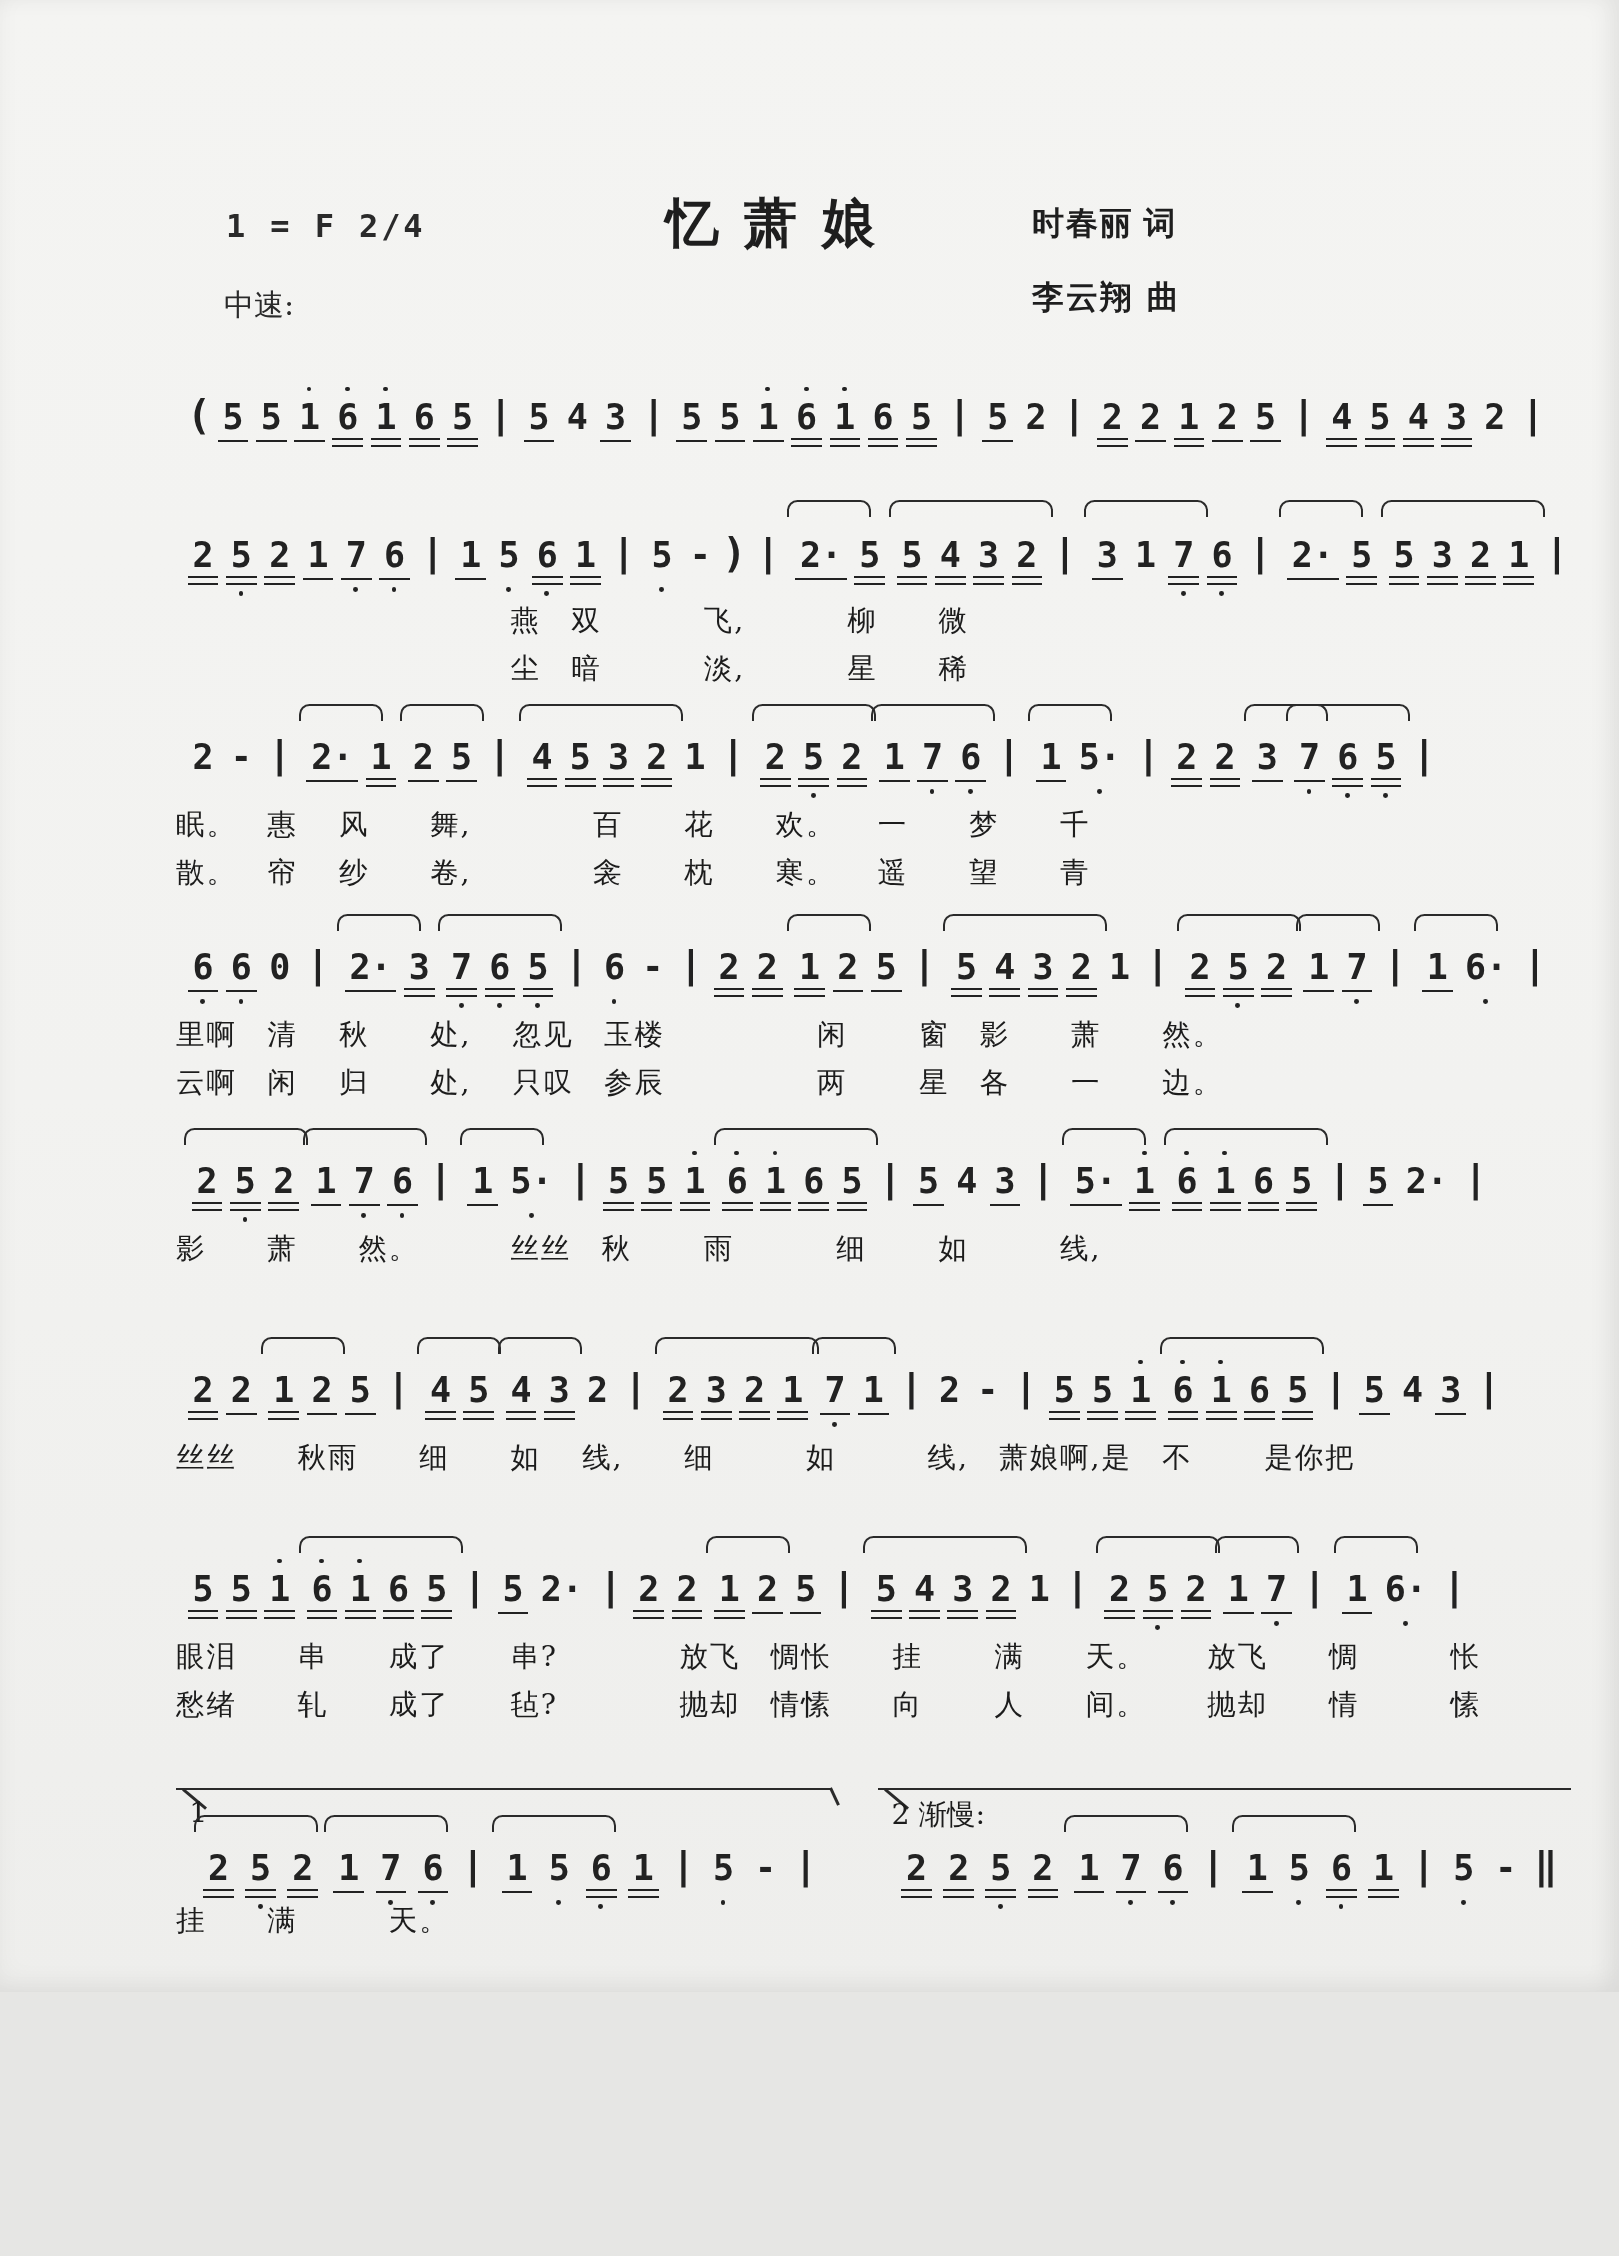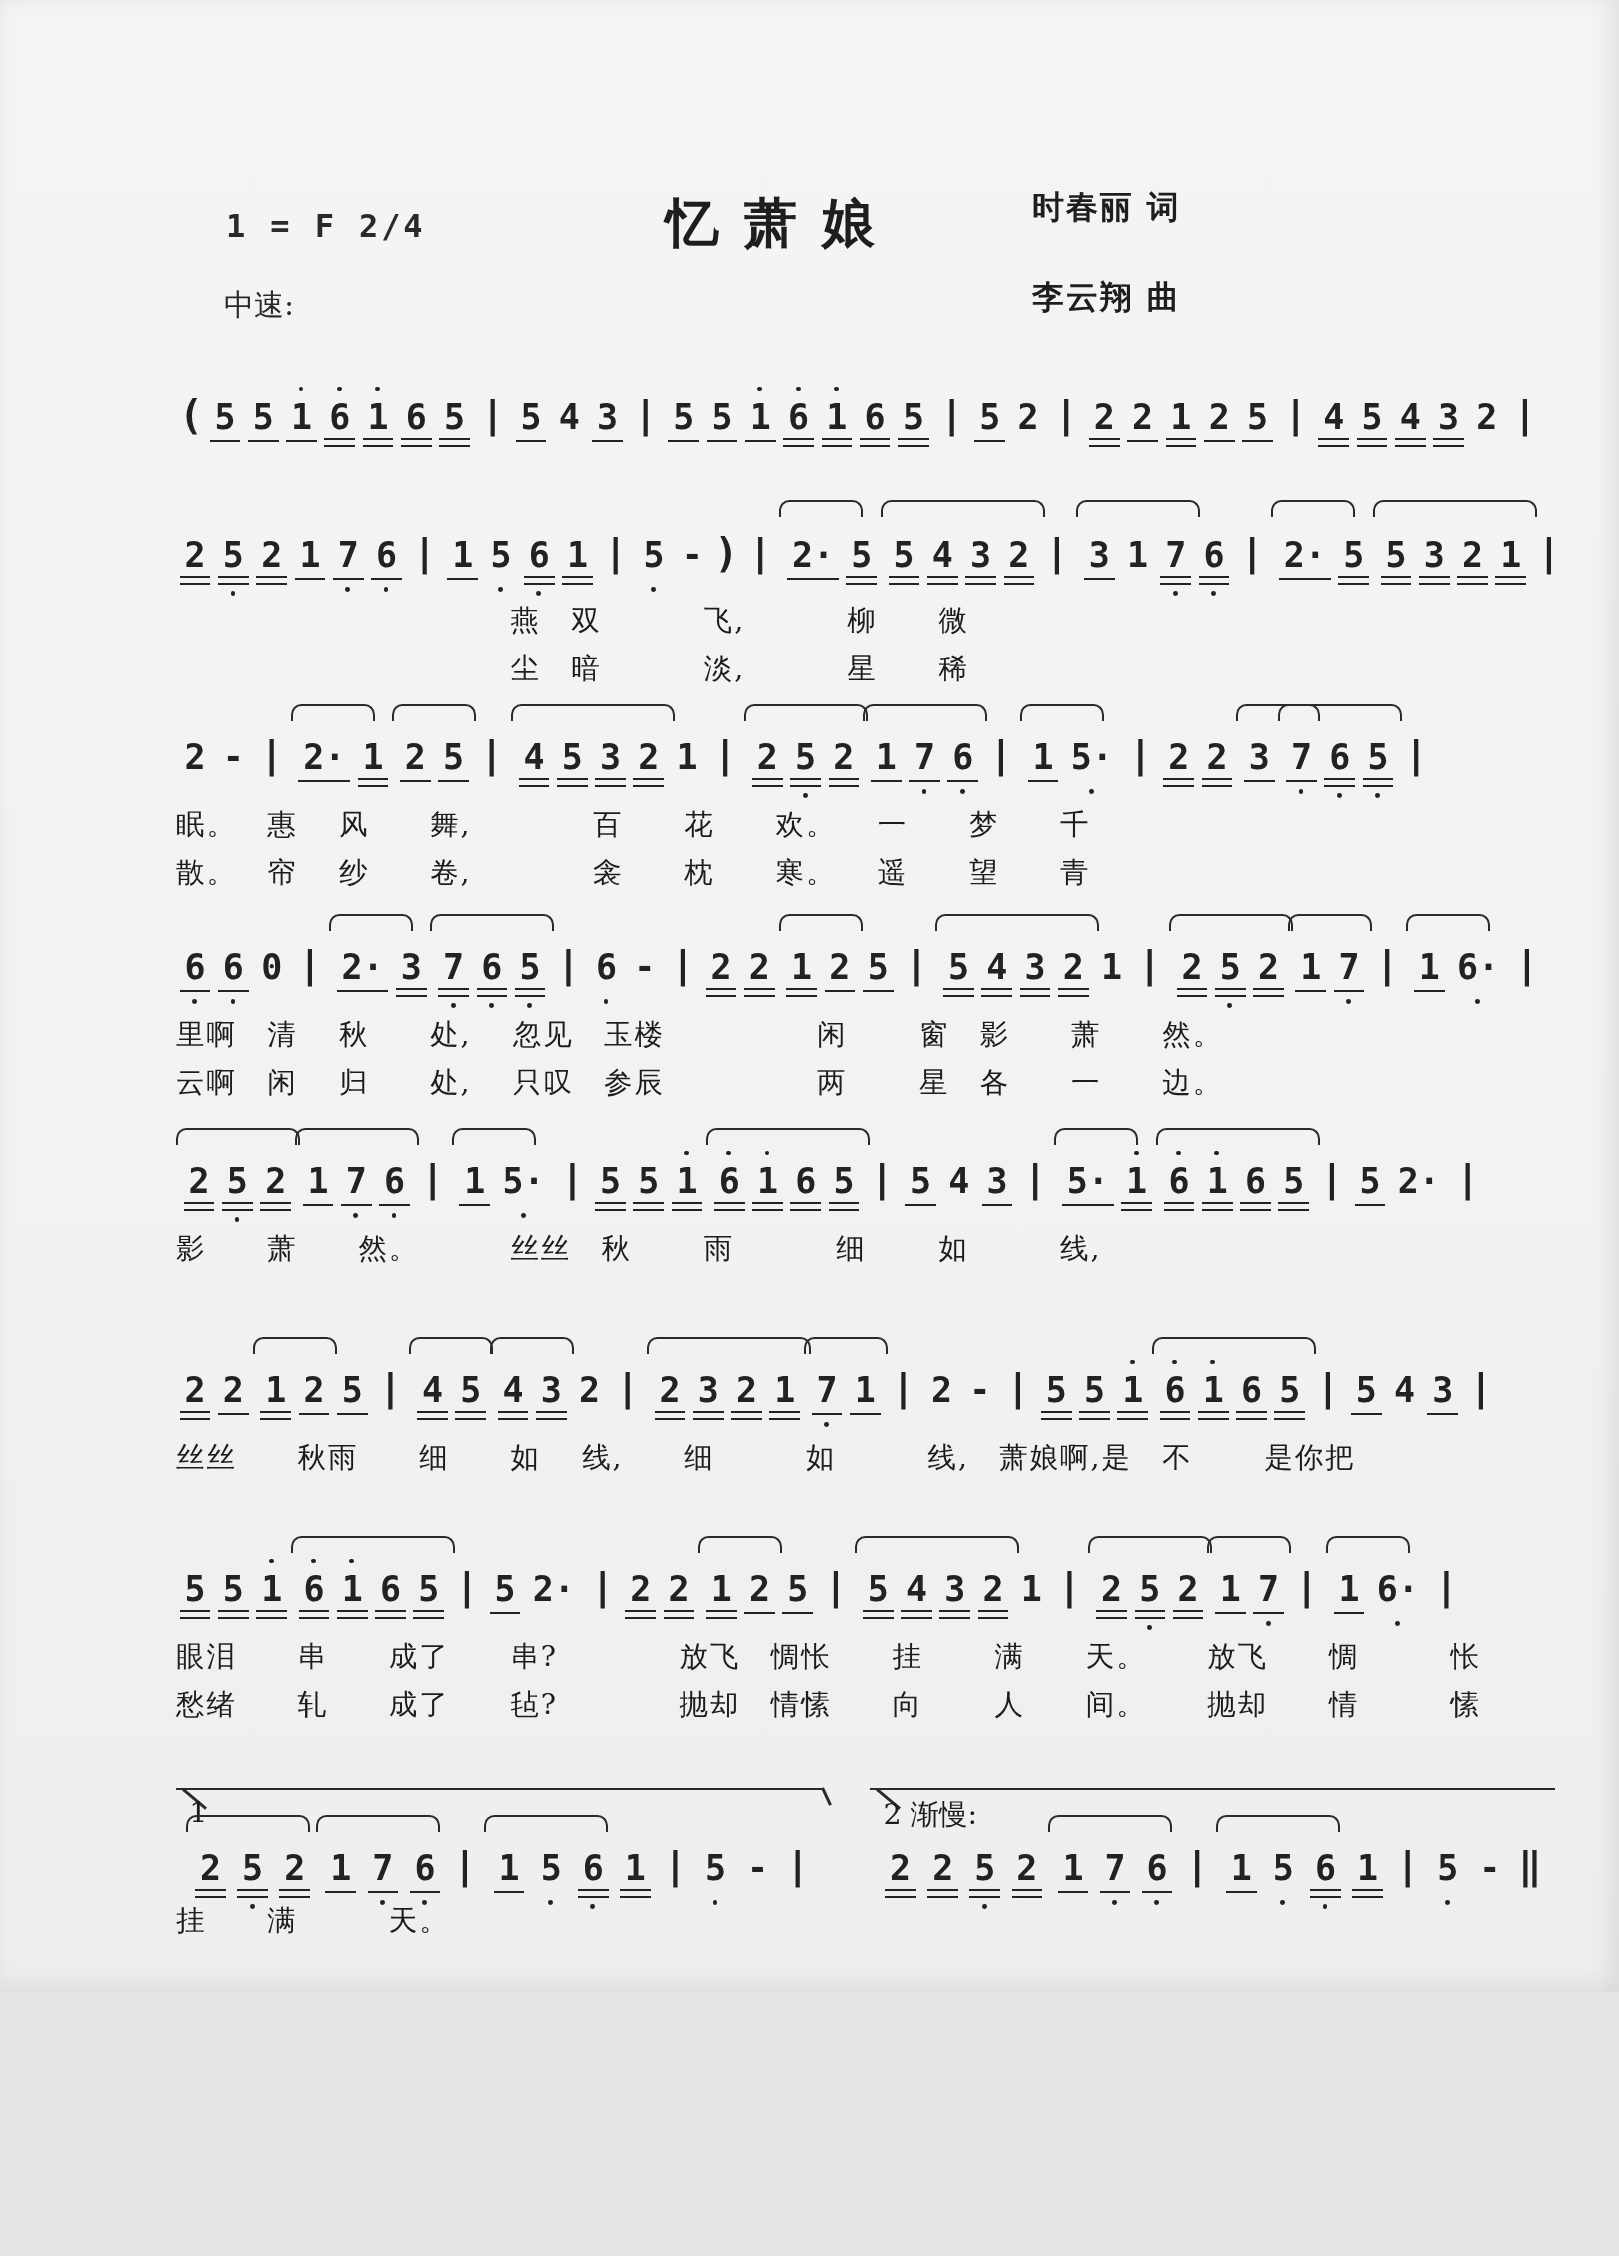--- a/index.html
+++ b/index.html
@@ -22,27 +22,27 @@
     font:400 30px "DejaVu Serif",serif;color:#2a2a2a;
   }
   .title{
     position:absolute;left:666px;top:188px;
     font:700 53px "DejaVu Serif",serif;letter-spacing:25px;color:#1e1e1e;white-space:pre;
   }
   .credit{
     position:absolute;left:1032px;
     font:700 32px "DejaVu Serif",serif;color:#1e1e1e;white-space:pre;letter-spacing:1.9px;
   }
-  .credit.lyricist{top:186px;}
+  .credit.lyricist{top:202px;font-family:Liberation Serif, serif;}
   .credit.composer{top:276px;}
   
   .sys{position:absolute;left:176px;width:1389px;}
   .notes-line{
     white-space:nowrap;height:59px;
-    font:700 35px "DejaVu Sans Mono",monospace;color:#222;
+    font:700 35px "DejaVu Sans Mono",monospace;color:#222;margin-left:8px;
   }
   .nt{position:relative;display:inline-block;min-width:21px;margin:0 8.6px;text-align:center;}
   .sys-8 .nt{margin:0 10.5px;}
   .u1::after{
     content:"";position:absolute;left:-4.8px;right:-4.8px;bottom:-4.8px;
     border-top:2.9px solid #222;
   }
   .u2::after{
     content:"";position:absolute;left:-4.8px;right:-4.8px;bottom:-9.5px;height:4.8px;
     border-top:2.9px solid #222;border-bottom:2.9px solid #222;

